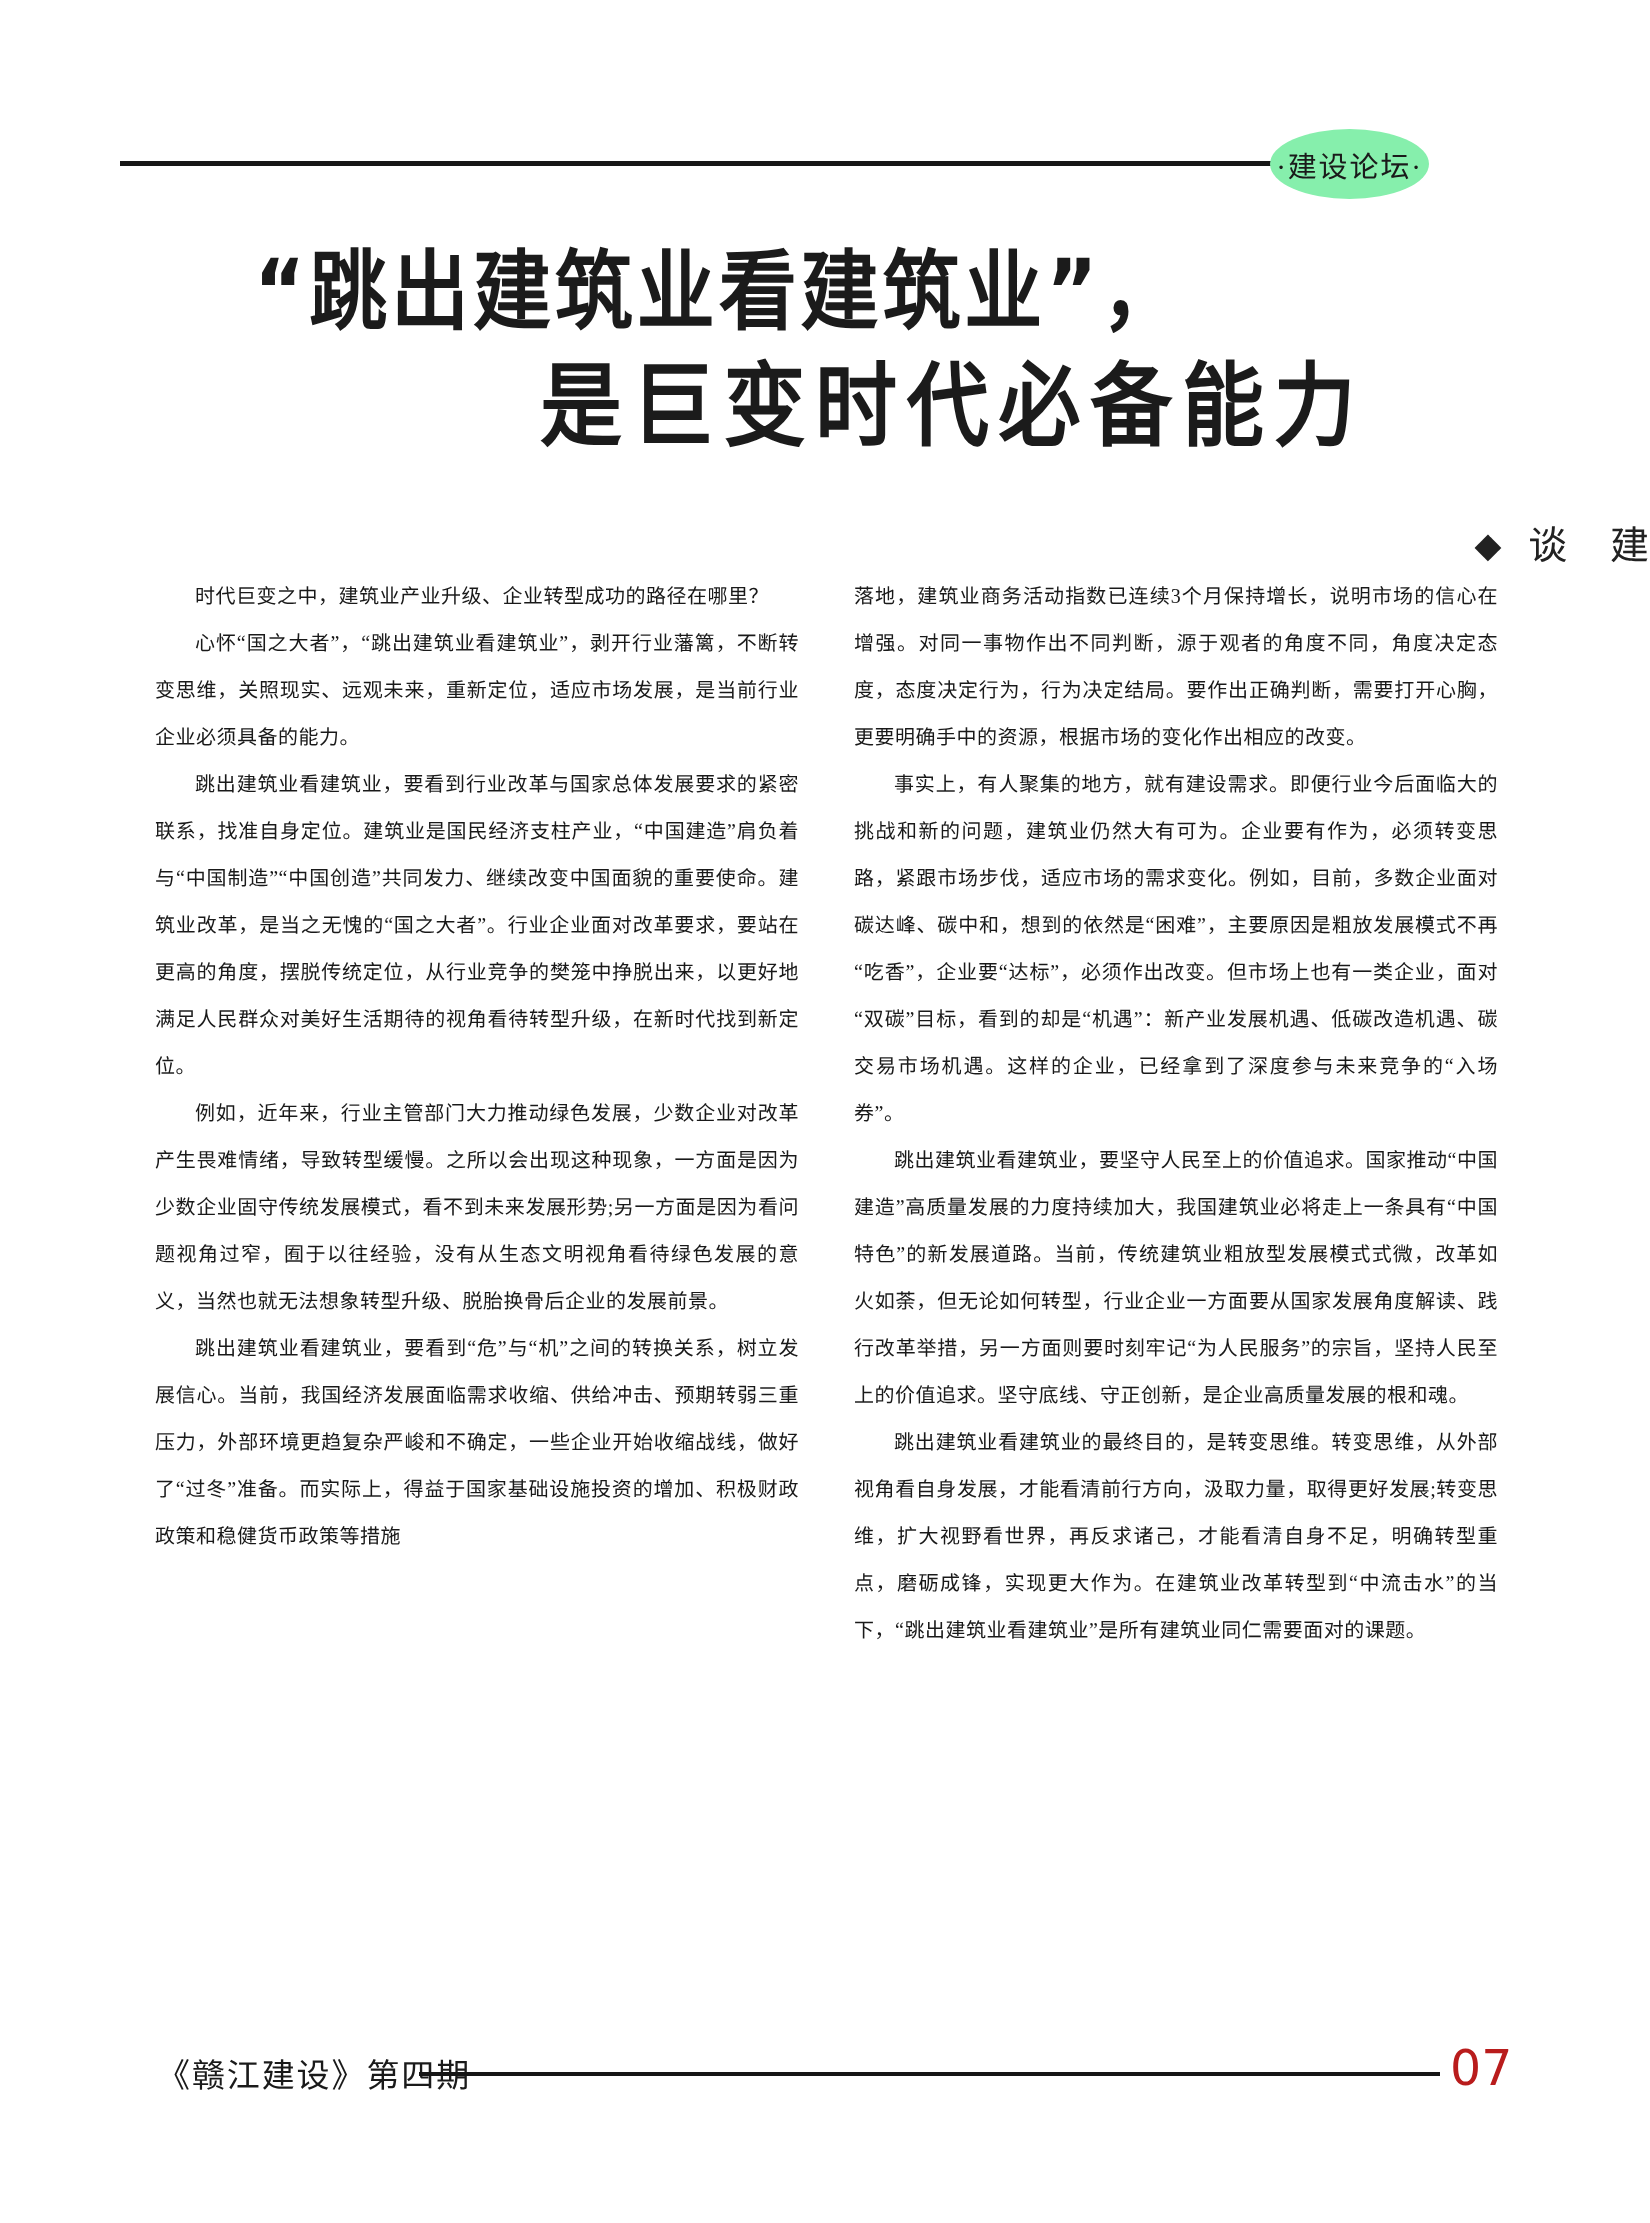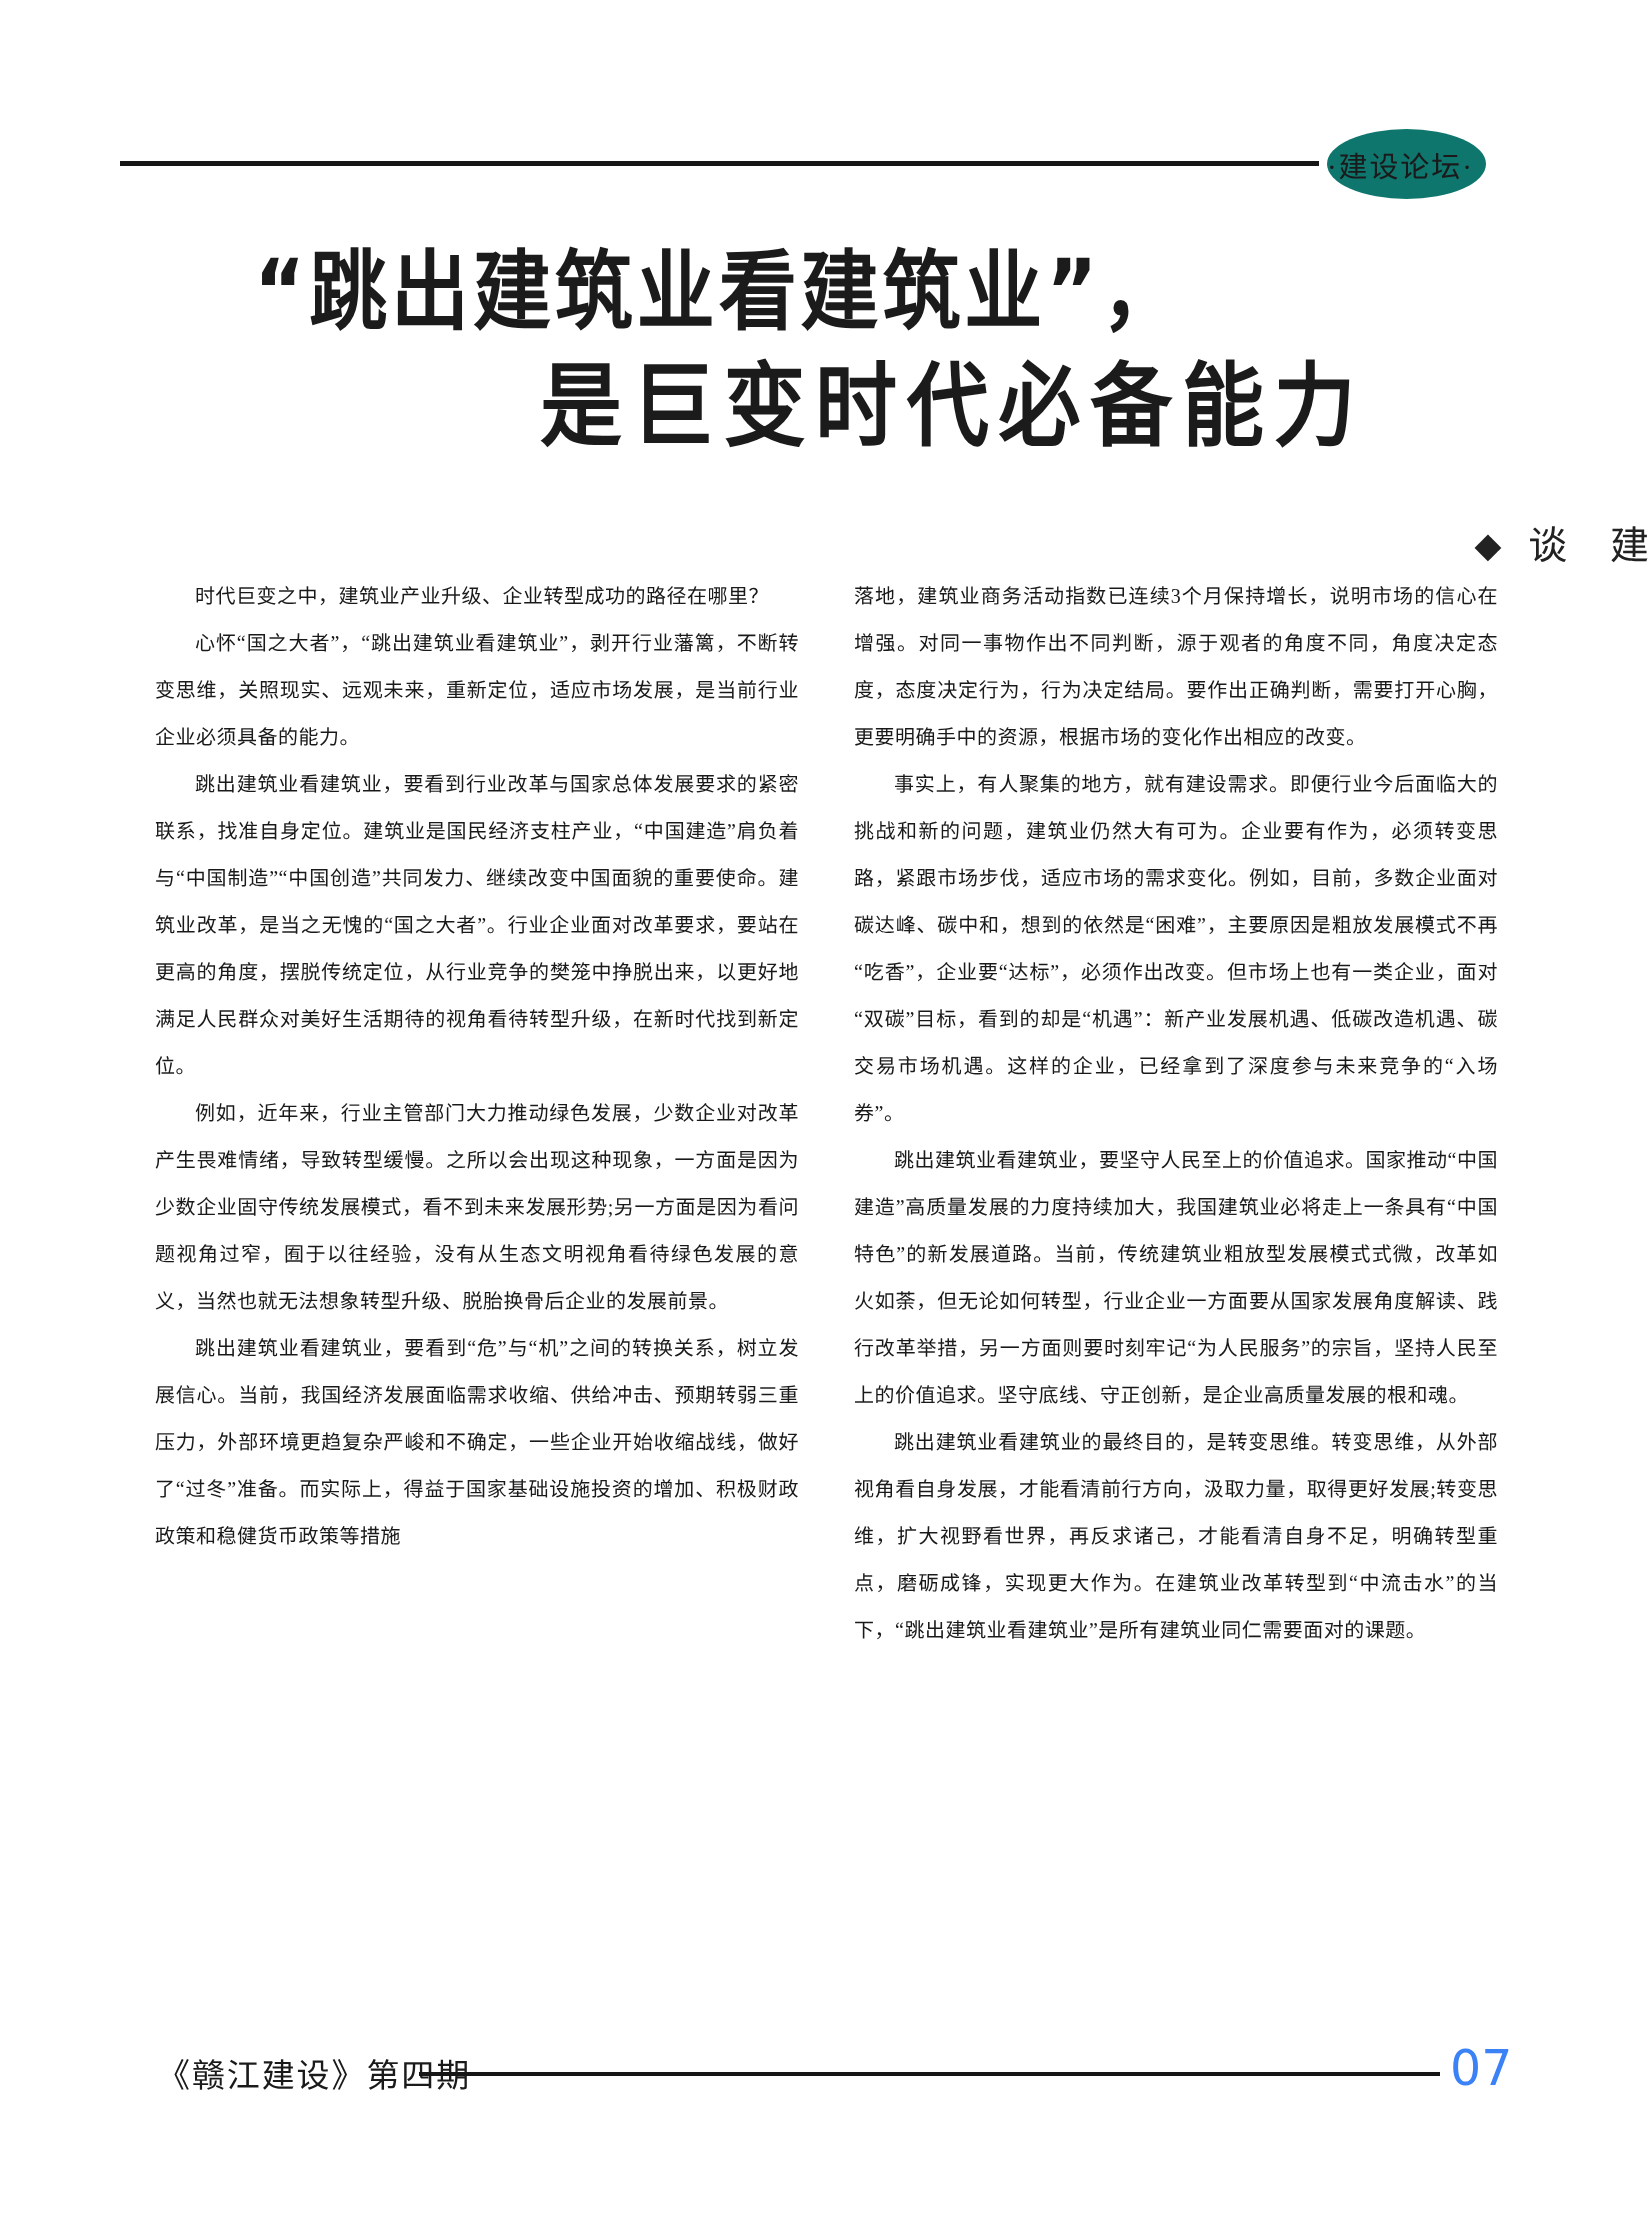--- a/index.html
+++ b/index.html
@@ -12,25 +12,25 @@
     overflow:hidden;
   }
   .page { position:absolute; inset:0; }
 
   
   .header-rule {
     position:absolute; left:120px; top:161px;
     width:1199px; height:4.9px; background:#161616;
   }
   .badge {
-    position:absolute; left:1327px; top:129px;
+    position:absolute; left:1270px; top:129px;
     width:159px; height:70px;
-    background:#0f766e;
+    background:#86efac;
     border-radius:50%;
-    display:flex; align-items:center; 
+    display:flex; align-items:center; justify-content:center;
   }
   .badge span {
     font-size:29px; color:#1a1a1a; letter-spacing:1.9px;
     font-family:"Liberation Serif","DejaVu Serif",serif;
     white-space:nowrap;
   }
 
   
   .title-line1, .title-line2 {
     position:absolute;
@@ -76,21 +76,21 @@
     position:absolute; left:157px; top:2049px;
     font-size:33px; color:#1a1a1a; letter-spacing:1.9px;
     white-space:nowrap;
   }
   .footer-rule {
     position:absolute; left:419px; top:2072px;
     width:1021px; height:3.9px; background:#161616;
   }
   .page-number {
     position:absolute; left:1450px; top:2040px;
-    font-size:49px; color:#3b82f6;
+    font-size:49px; color:#b91c1c;
     font-family:"DejaVu Sans","Liberation Sans",sans-serif;
   }
 </style>
 </head>
 <body>
 
 <div class="page">
 
   <div class="header-rule"></div>
   <div class="badge">

